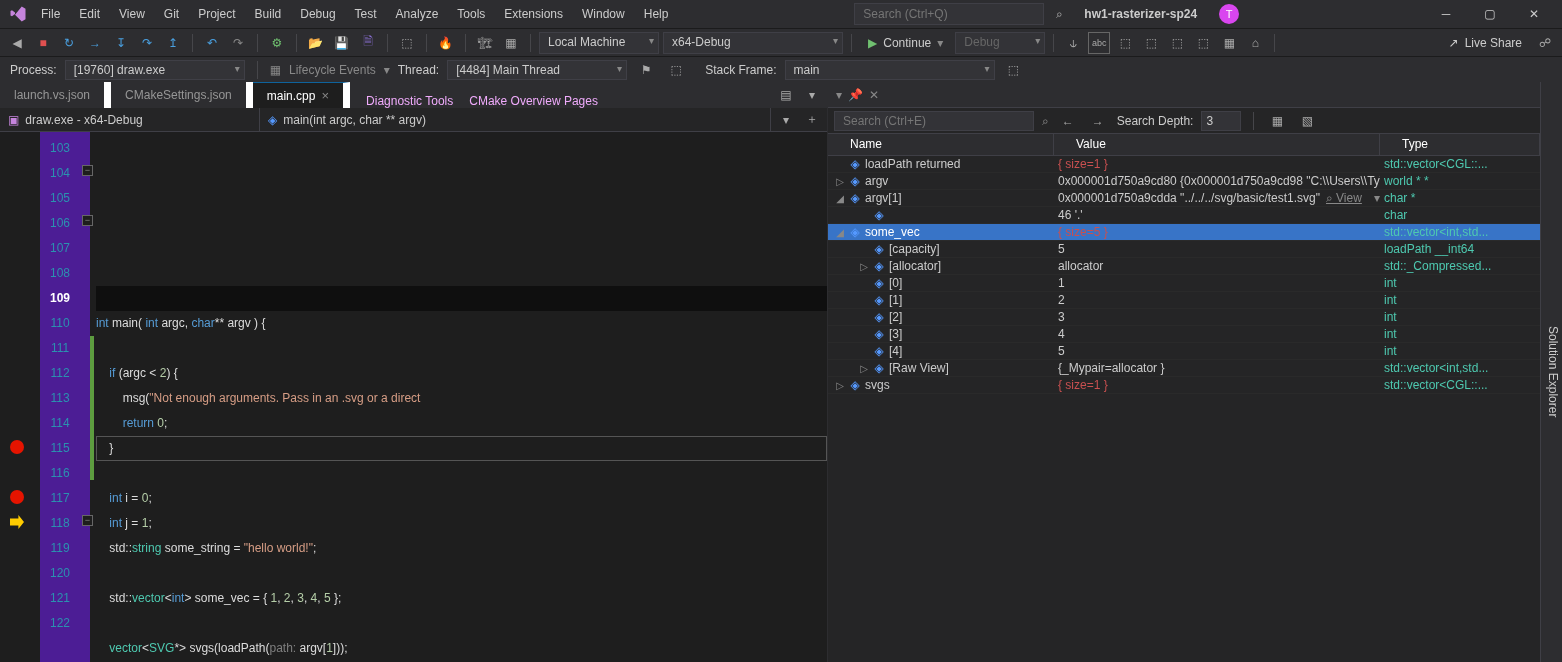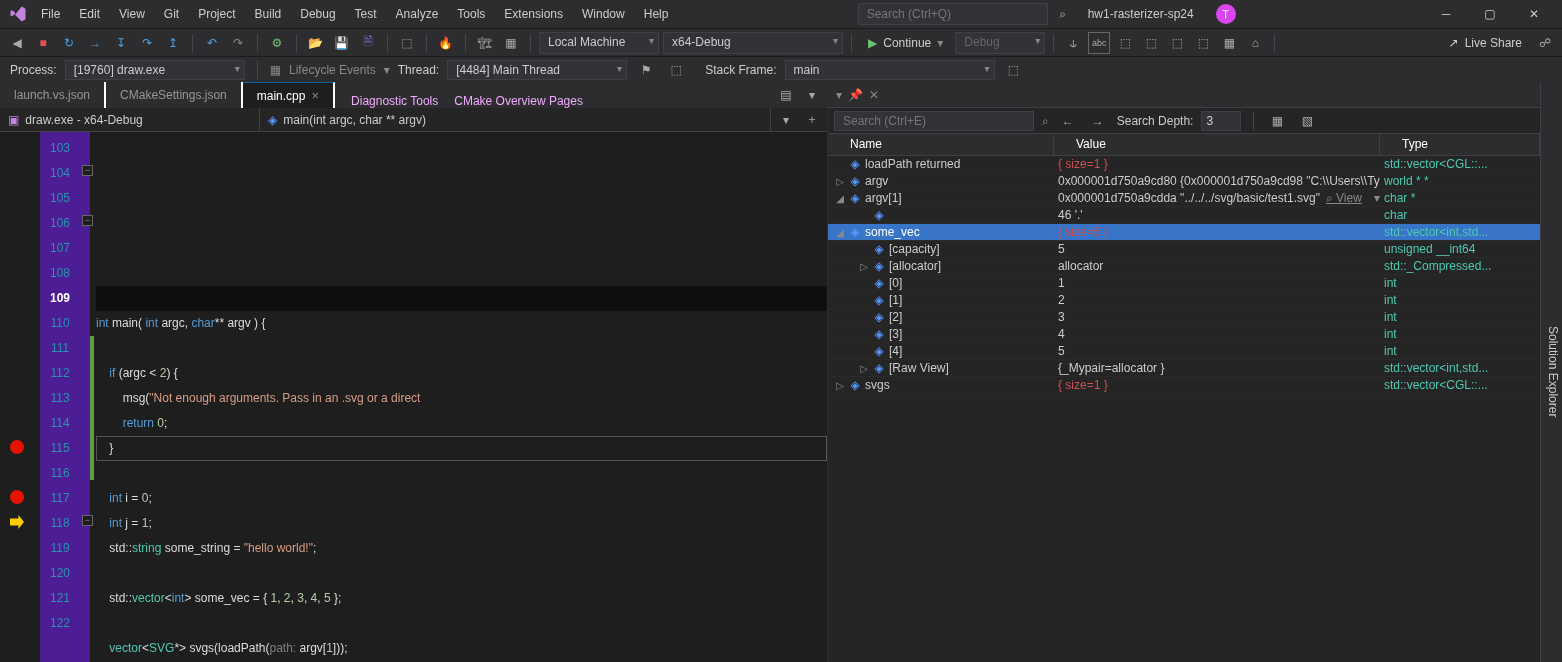--- a/index.html
+++ b/index.html
@@ -3,39 +3,39 @@
 <meta charset="utf-8">
 <style>
 *{margin:0;padding:0;box-sizing:border-box;font-family:'Segoe UI',Tahoma,sans-serif;font-size:12px}
 body{background:#1e1e1e;color:#ccc;width:1562px;height:662px;overflow:hidden;display:flex;flex-direction:column}
 .menubar{height:28px;background:#2d2d30;display:flex;align-items:center;padding:0 6px;gap:2px}
 .logo{width:24px;height:24px;display:flex;align-items:center;justify-content:center}
 .menu-items{display:flex;gap:1px}
 .menu-item{padding:4px 9px;color:#ccc;cursor:pointer}
 .search-box{margin-left:auto;display:flex;gap:4px}
 .search-input{background:#333337;border:1px solid #3f3f46;color:#999;padding:3px 8px;width:190px;height:22px}
-.solution-name{color:#ccc;margin:0 12px;font-weight:400}
+.solution-name{color:#ccc;margin:0 12px;font-weight:700}
 .winbtns{display:flex;gap:0;margin-left:auto}
 .winbtn{width:44px;height:28px;display:flex;align-items:center;justify-content:center;color:#ccc;cursor:pointer}
 .avatar{width:20px;height:20px;border-radius:50%;background:#d946ef;color:#fff;display:flex;align-items:center;justify-content:center;font-size:11px;margin:0 8px}
 .toolbar{height:28px;background:#2d2d30;display:flex;align-items:center;padding:0 6px;gap:4px;border-top:1px solid #1b1b1c}
 .tbtn{width:22px;height:22px;display:flex;align-items:center;justify-content:center;cursor:pointer;color:#aaa}
 .tsep{width:1px;height:18px;background:#46464a;margin:0 4px}
 .tdropdown{background:#333337;border:1px solid #3f3f46;color:#ccc;padding:2px 20px 2px 8px;height:22px;position:relative;cursor:pointer}
 .tdropdown::after{content:'▾';position:absolute;right:4px;top:2px;color:#888;font-size:10px}
 .continue-btn{display:flex;align-items:center;gap:6px;color:#70c070;padding:0 8px;height:22px;cursor:pointer}
 .liveshare{margin-left:auto;display:flex;align-items:center;gap:6px;color:#ccc;padding:0 8px}
 .proc-bar{height:26px;background:#2d2d30;display:flex;align-items:center;padding:0 10px;gap:8px;border-top:1px solid #1b1b1c}
 .proc-label{color:#ccc}
 .proc-dropdown{background:#333337;border:1px solid #3f3f46;color:#ccc;padding:2px 20px 2px 8px;height:20px;position:relative;cursor:pointer;min-width:80px}
 .proc-dropdown::after{content:'▾';position:absolute;right:4px;top:2px;color:#888;font-size:10px}
 .main-area{flex:1;display:flex;overflow:hidden}
 .editor-pane{width:828px;display:flex;flex-direction:column;background:#1e1e1e;border-right:1px solid #2d2d30}
 .tabs{height:26px;background:#2d2d30;display:flex;align-items:stretch}
-.tab{padding:0 14px;display:flex;align-items:center;gap:6px;color:#969696;cursor:pointer;border-right:2px solid #ffffff}
+.tab{padding:0 14px;display:flex;align-items:center;gap:6px;color:#969696;cursor:pointer;border-right:7px solid #ffffff}
 .tab.active{background:#1e1e1e;color:#fff;border-top:1px solid #0e639c}
 .tab-close{color:#888;font-size:13px}
 .tab-extras{margin-left:4px;display:flex;align-items:flex-end;gap:16px;padding:0 12px;color:#f0abfc}
 .tab-right{margin-left:auto;display:flex;gap:4px;padding:0 4px;align-items:center}
 .nav-bar{height:24px;background:#252526;display:flex;align-items:center;border-bottom:1px solid #3f3f46}
 .nav-dd{flex:1;padding:0 8px;color:#ccc;cursor:pointer;border-right:1px solid #3f3f46;display:flex;align-items:center;gap:6px;height:100%}
 .nav-right-icons{display:flex;gap:4px;padding:0 4px}
 .code-area{flex:1;display:flex;overflow:hidden;position:relative}
 .margin{width:40px;background:#1e1e1e;position:relative}
 .bp{width:14px;height:14px;border-radius:50%;background:#e51400;position:absolute;left:10px}
@@ -374,21 +374,21 @@
         <div class="grow">
           <div class="gc name">
             <span style="width:24px"></span>
             <span class="expander"></span>
             <span class="var-icon cube">◈</span>
             <span>[capacity]</span>
           </div>
           <div class="gc value">
             <span>5</span>
           </div>
-          <div class="gc type">unsigned __int64</div>
+          <div class="gc type">loadPath __int64</div>
         </div>
         <div class="grow">
           <div class="gc name">
             <span style="width:24px"></span>
             <span class="expander">▷</span>
             <span class="var-icon cube">◈</span>
             <span>[allocator]</span>
           </div>
           <div class="gc value">
             <span>allocator</span>

